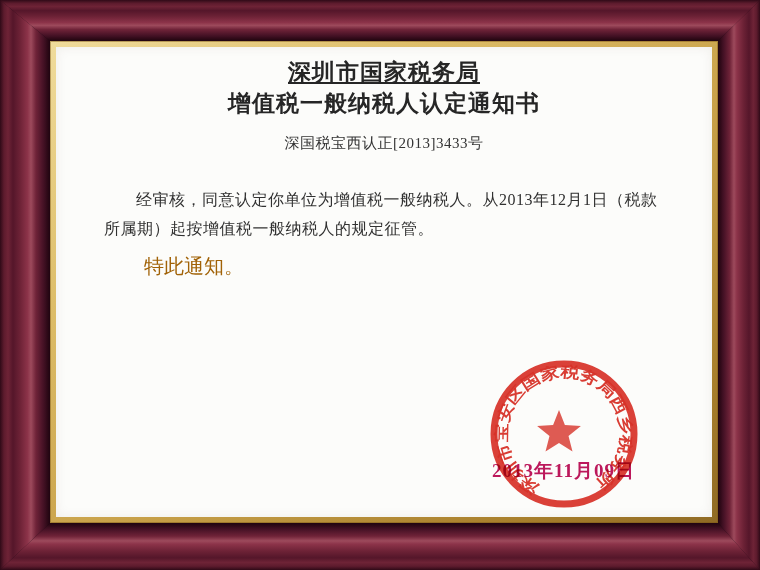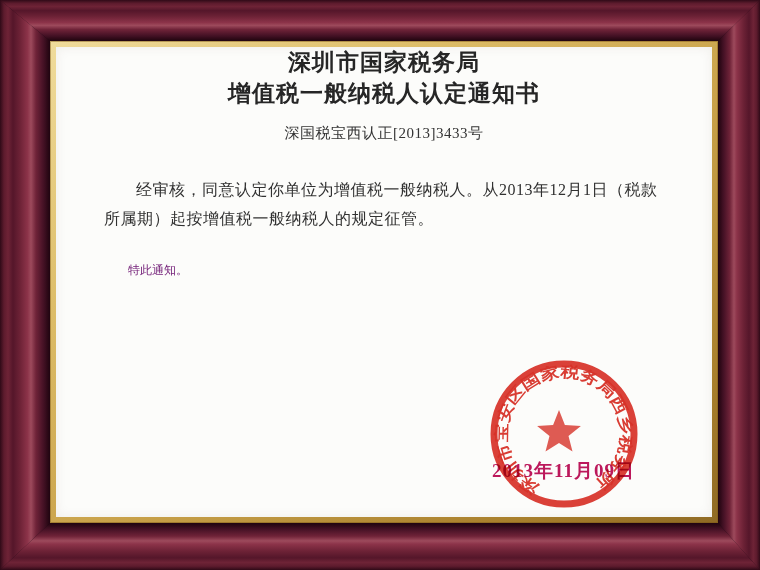--- a/index.html
+++ b/index.html
@@ -41,36 +41,36 @@
   
   .paper{
     position:absolute;left:56px;top:47px;right:48px;bottom:53px;
     background:var(--paper,#fcfcfa);
     box-shadow:inset 0 0 12px rgba(70,45,25,.07);
   }
   .title{
     font-weight:700;font-size:23px;line-height:31px;text-align:center;
     color:#262626;letter-spacing:1px;margin:0;
   }
-  .title-first{}
+  .title-first{padding-top:10px;text-decoration:underline;}
   .doc-number{
     font-weight:400;font-size:15px;line-height:20px;text-align:center;
     color:#333333;margin-top:14px;letter-spacing:.5px;
   }
   .addressee{
     font-size:16px;line-height:22px;color:#313131;
     margin:14px 54px 0 48px;
   }
   .body-par{
     font-size:16px;line-height:29px;color:#313131;
     text-indent:2em;margin:32px 52px 0 48px;letter-spacing:.5px;
   }
   .closing{
-    font-size:12px;line-height:22px;color:#701a75;
-    text-indent:2em;margin:26px 54px 0 48px;
+    font-size:20px;line-height:22px;color:#a16207;
+    text-indent:2em;margin:12px 54px 0 48px;
   }
   
   .seal{
     position:absolute;left:423px;top:302px;width:170px;height:170px;
     filter:blur(.35px);opacity:.95;z-index:1;
   }
   .seal-ring{fill:none;stroke:var(--seal,#d5281e);stroke-width:7;opacity:.93;}
   .seal-ring-text{
     fill:var(--seal,#d5281e);font-family:"Liberation Serif","DejaVu Serif",serif;
     font-size:15.5px;font-weight:700;opacity:.95;

